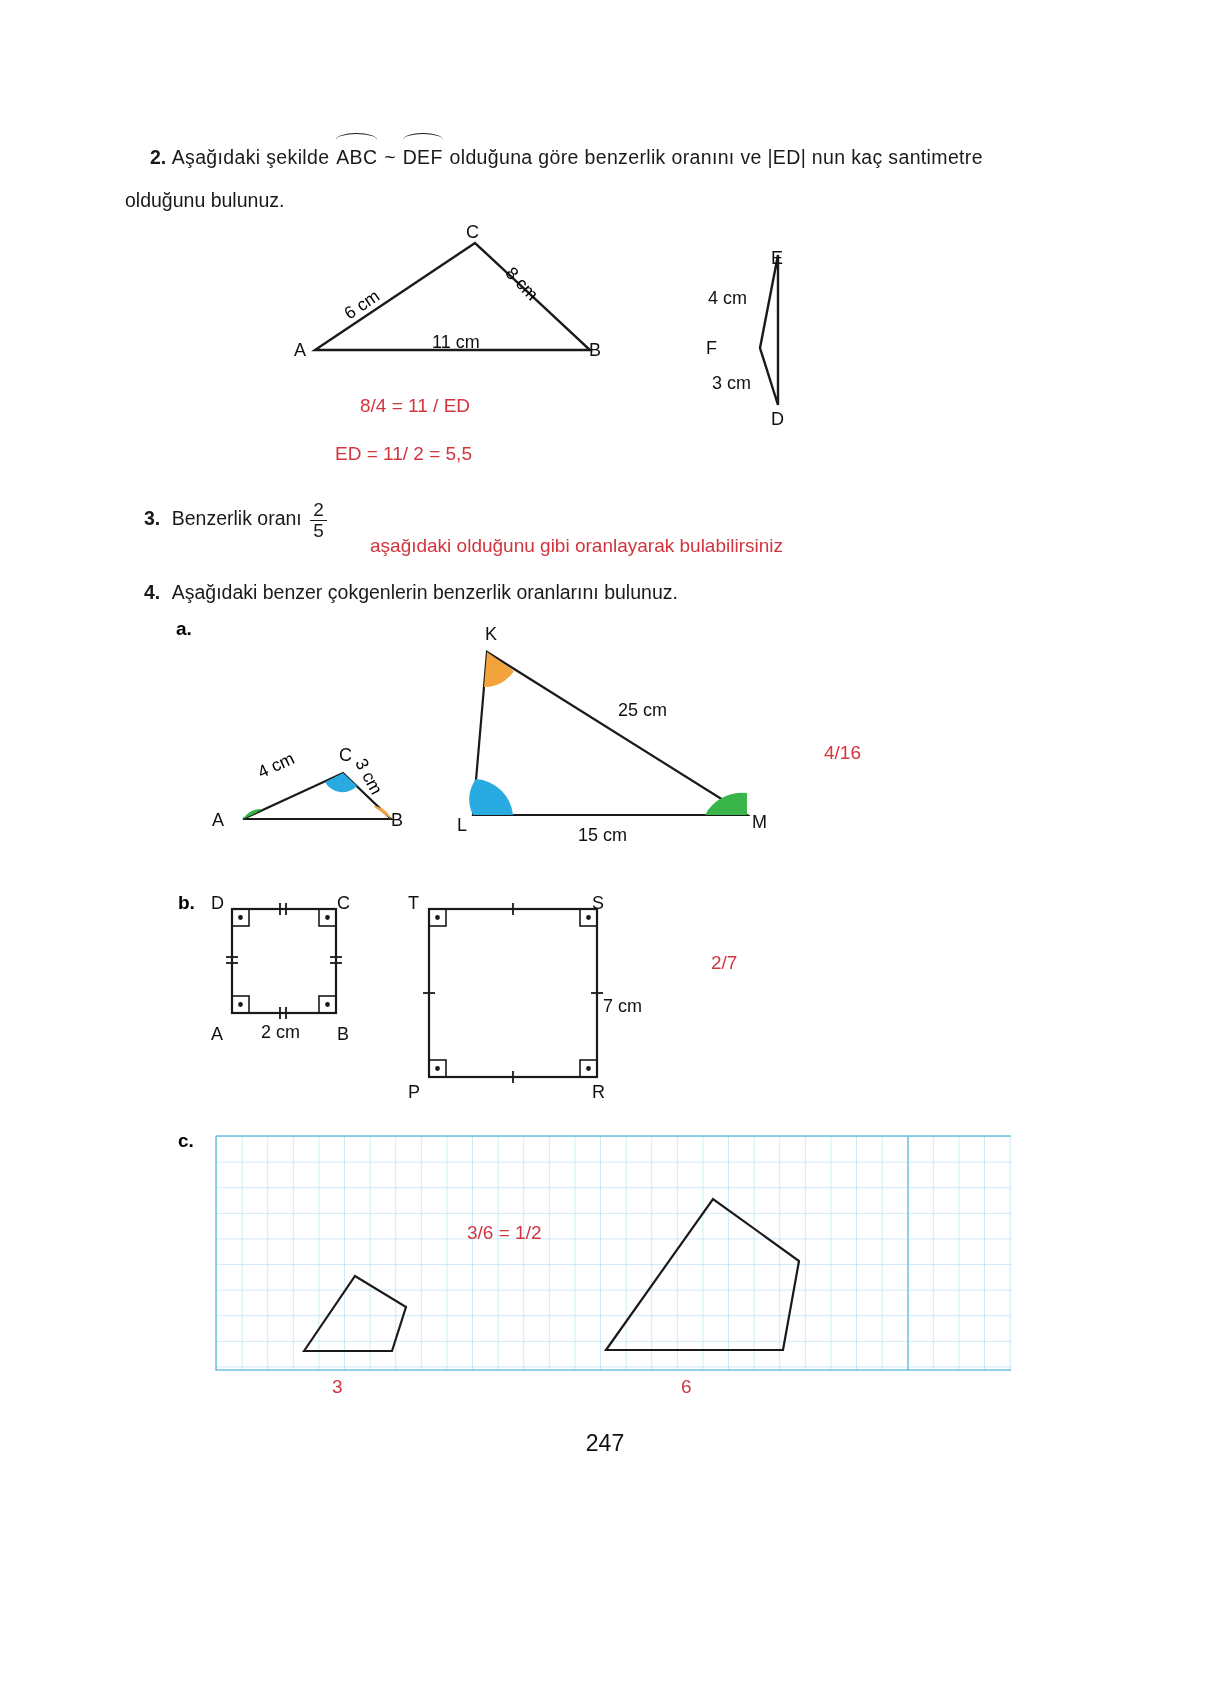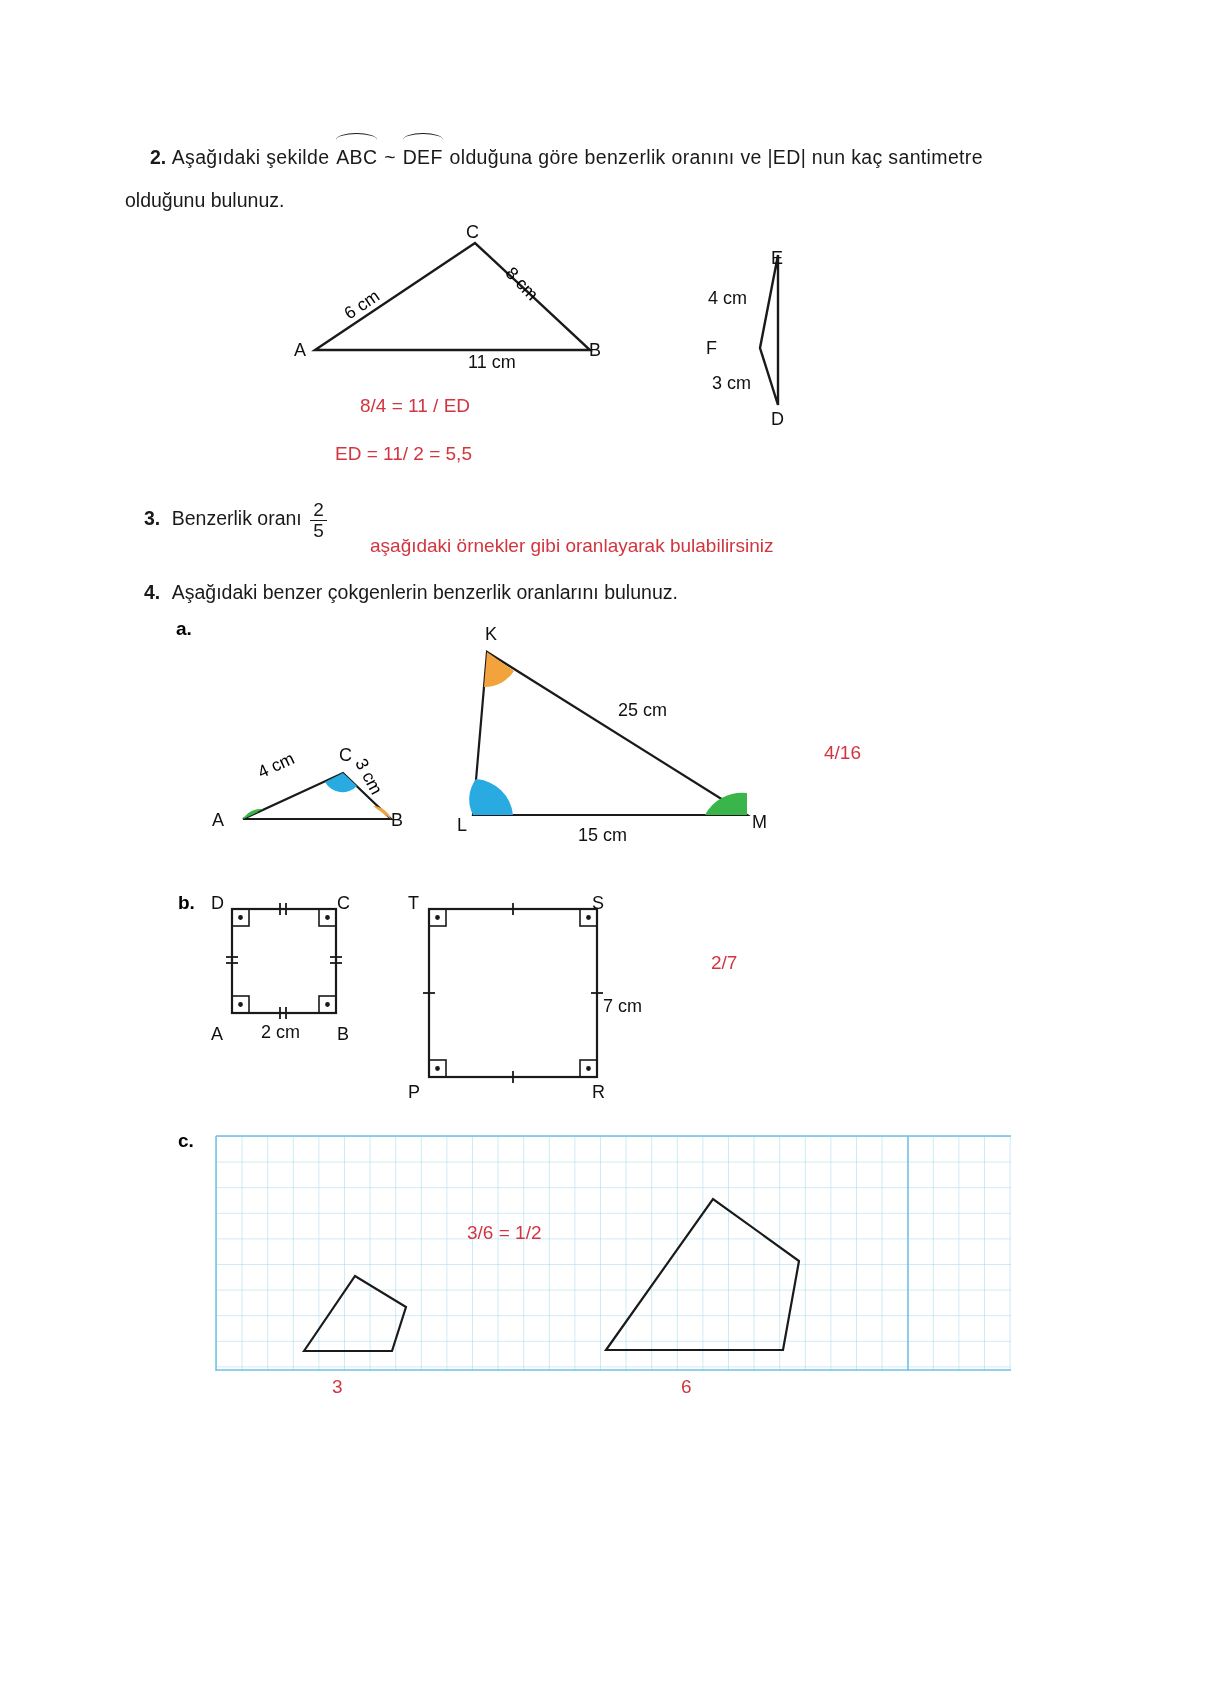--- a/index.html
+++ b/index.html
@@ -115,21 +115,21 @@
   </div>
 
   <svg style="left:300px; top:230px;" width="320" height="140" viewBox="0 0 320 140">
     <polygon points="15,120 175,13 290,120" fill="none" stroke="#1a1a1a" stroke-width="2.4"></polygon>
   </svg>
   <div class="lbl" style="left:466px; top:222px;">C</div>
   <div class="lbl" style="left:294px; top:340px;">A</div>
   <div class="lbl" style="left:589px; top:340px;">B</div>
   <div class="rot" style="left:372px; top:300px; transform: rotate(-33.8deg) translate(-30px,-12px);">6 cm</div>
   <div class="rot" style="left:516px; top:263px; transform: rotate(46deg);">8 cm</div>
-  <div class="lbl" style="left:432px; top:352px;margin-left:36px;">11 cm</div>
+  <div class="lbl" style="left:432px; top:332px;">11 cm</div>
 
   <svg style="left:760px; top:255px;" width="60" height="160" viewBox="0 0 60 160">
     <polygon points="18,0 0,93 18,150" fill="none" stroke="#1a1a1a" stroke-width="2.4"></polygon>
   </svg>
   <div class="lbl" style="left:771px; top:248px;">E</div>
   <div class="lbl" style="left:706px; top:338px;">F</div>
   <div class="lbl" style="left:771px; top:409px;">D</div>
   <div class="lbl" style="left:708px; top:288px;">4 cm</div>
   <div class="lbl" style="left:712px; top:373px;">3 cm</div>
 
@@ -137,21 +137,21 @@
   <div class="red red-b" style="left:335px; top:443px;">ED = 11/ 2 = 5,5</div>
 
   <div class="q-block" style="left:144px; top:500px; width:880px;">
     <span class="qnum">3.</span>
     <span style="margin-left:6px;">Benzerlik oranı</span>
     <span class="frac">
       <span class="num">2</span>
       <span class="den">5</span>
     </span>
   </div>
-  <div class="red red-b" style="left:370px; top:535px;">aşağıdaki örnekler gibi oranlayarak bulabilirsiniz</div>
+  <div class="red red-b" style="left:370px; top:535px;">aşağıdaki olduğunu gibi oranlayarak bulabilirsiniz</div>
 
   <div class="q-block" style="left:144px; top:575px;">
     <span class="qnum">4.</span>
     <span style="margin-left:6px;">Aşağıdaki benzer çokgenlerin benzerlik oranlarını bulunuz.</span>
   </div>
 
   <div class="sub-letter" style="left:176px; top:618px;">a.</div>
 
   <svg style="left:225px; top:735px;" width="180" height="90" viewBox="0 0 180 90">
     <path d="M 18 84 L 118 38 L 166 84 Z" fill="none" stroke="#1a1a1a" stroke-width="2.2"></path>
@@ -255,14 +255,15 @@
     </g>
 
     <polygon points="88,215 139,140 190,171 176,215" fill="none" stroke="#1a1a1a" stroke-width="2.2"></polygon>
 
     <polygon points="390,214 497,63 583,125 567,214" fill="none" stroke="#1a1a1a" stroke-width="2.2"></polygon>
   </svg>
   <div class="red red-b" style="left:467px; top:1222px;">3/6 = 1/2</div>
   <div class="red red-b" style="left:332px; top:1376px;">3</div>
   <div class="red red-b" style="left:681px; top:1376px;">6</div>
 
+  <div class="page-no" style="top:1430px;">247</div>
 
 </div>
 
 </body></html>

